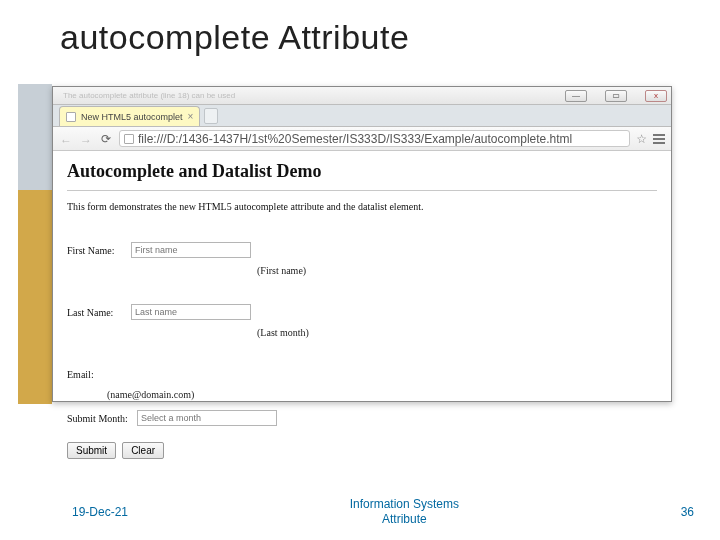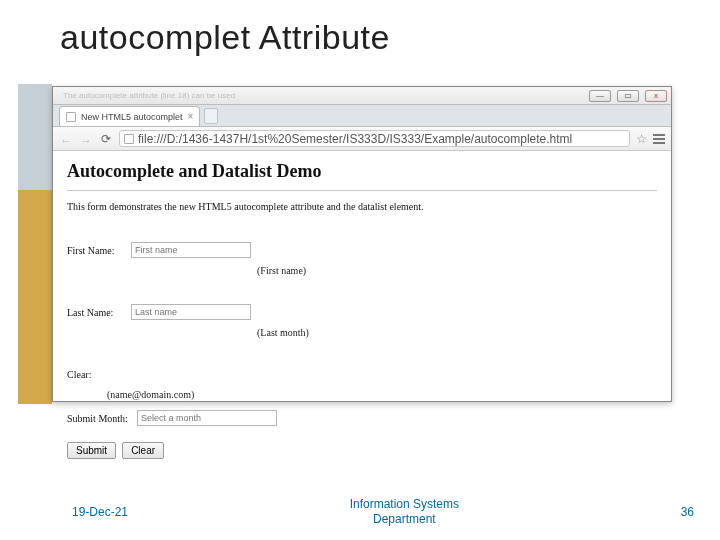--- a/index.html
+++ b/index.html
@@ -13,38 +13,38 @@
 
   .chrome-window {
     position: absolute; top: 86px; left: 52px; width: 620px; height: 316px;
     border: 1px solid #888; background: #fff;
     box-shadow: 0 2px 6px rgba(0,0,0,0.25);
   }
 
   .titlebar {
     height: 18px; background: linear-gradient(#f6f6f6,#e6e6e6);
     border-bottom: 1px solid #bdbdbd; display: flex; align-items: center;
-    justify-content: flex-end; padding: 0 4px; gap: 6px;
+    justify-content: flex-end; padding: 0 4px; gap: 18px;
   }
   .titlebtn {
     width: 22px; height: 12px; border: 1px solid #9a9a9a;
     background: linear-gradient(#fafafa,#e0e0e0);
     font-size: 8px; line-height: 10px; text-align: center; color: #444;
     border-radius: 2px;
   }
   .titlebtn.close { color: #a33; border-color:#b88;}
   .titlebar .spacer { flex: 1; display:flex; align-items:center; padding-left:6px;}
   .titlebar .blurred { font-size:8px; color:#bdbdbd; filter:blur(0.6px); }
 
   .tabstrip {
     height: 22px; background: #dfe4e8; border-bottom: 1px solid #bcbcbc;
     display: flex; align-items: flex-end; padding-left: 6px; position:relative;
   }
   .tab {
-    height: 20px; background: #ffffff; border: 1px solid #b8b8b8; border-bottom: none;
+    height: 20px; background: #fef9c3; border: 1px solid #b8b8b8; border-bottom: none;
     border-radius: 4px 4px 0 0; display: flex; align-items: center; gap: 5px;
     padding: 0 6px; font-size: 9px; color: #444; min-width: 140px;
   }
   .tab .favicon { width: 10px; height: 10px; border: 1px solid #aaa; background:#fff; border-radius:1px; }
   .tab .close-x { font-size: 10px; color: #888; margin-left: auto; }
   .newtab { width:14px;height:16px;margin-left:4px;margin-bottom:2px;background:#eef1f3;border:1px solid #c0c5c9;border-radius:2px;}
 
   .toolbar {
     height: 24px; background: linear-gradient(#fafafa,#ededed);
     border-bottom: 1px solid #c8c8c8; display: flex; align-items: center;
@@ -86,21 +86,21 @@
 
   .footer { position:absolute; bottom:14px; left:0; right:0; display:flex;
     align-items:center; font-size:12px; color:#0369a1; padding: 0 26px 0 72px;}
   .footer .date{}
   .footer .center{flex:1; text-align:center; line-height:1.2;}
   .footer .num{}
 </style>
 </head>
 <body>
 
-<div class="slide-title">autocomplet Attribute</div>
+<div class="slide-title">autocomplete Attribute</div>
 
 <div class="sidebar">
   <div class="seg1"></div>
   <div class="seg2"></div>
 </div>
 
 <div class="chrome-window">
 
   <div class="titlebar">
     <div class="spacer">
@@ -147,37 +147,37 @@
       <span class="hint">(First name)</span>
     </div>
 
     <div class="row">
       <label>Last Name:</label>
       <input type="text" placeholder="Last name" style="">
       <span class="hint">(Last month)</span>
     </div>
 
     <div class="row">
-      <label style="min-width:34px">Clear:</label>
+      <label style="min-width:34px">Email:</label>
       <span class="hint">(name@domain.com)</span>
     </div>
 
     <div class="row">
       <label style="min-width:64px">Submit Month:</label>
       <input type="text" class="wide" placeholder="Select a month" style="">
     </div>
 
     <div class="btnrow">
       <button class="formbtn">Submit</button>
       <button class="formbtn">Clear</button>
     </div>
   </div>
 
 </div>
 
 <div class="footer">
   <span class="date">19-Dec-21</span>
   <span class="center">
     <span>Information Systems</span><br>
-    <span>Department</span>
+    <span>Attribute</span>
   </span>
   <span class="num">36</span>
 </div>
 
 </body></html>

